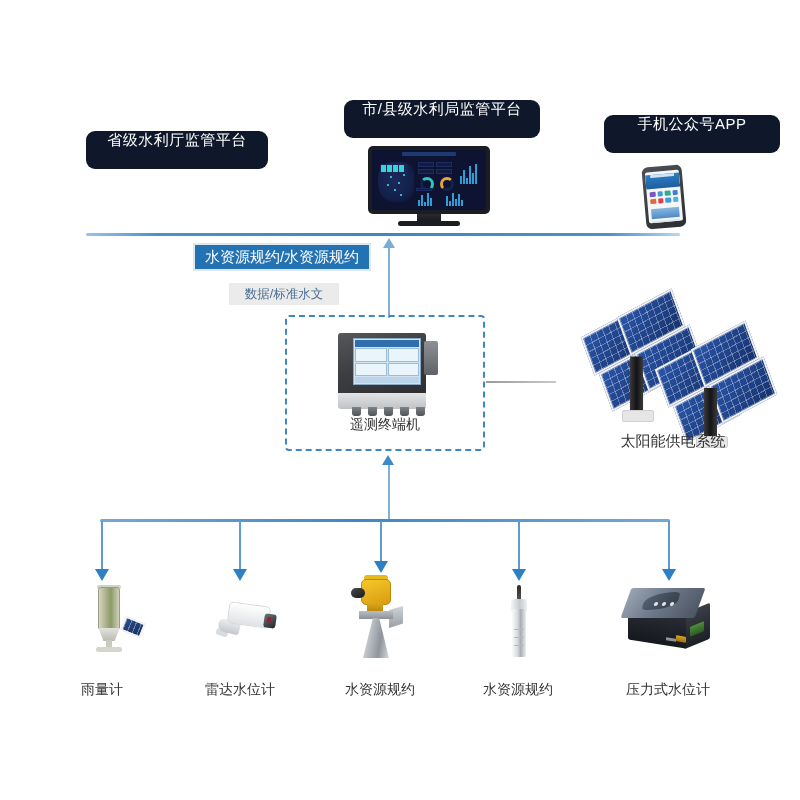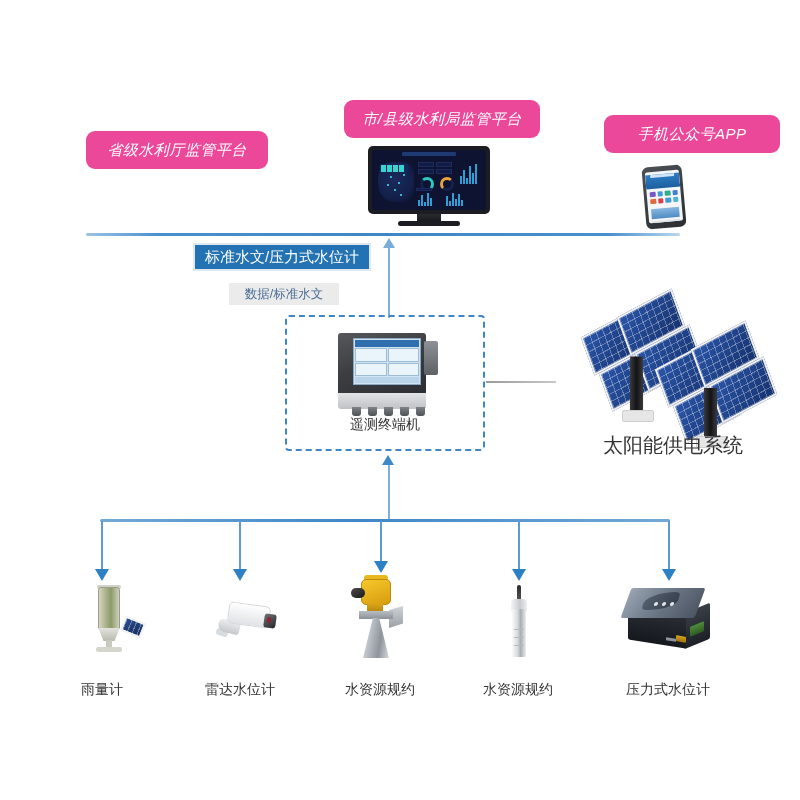--- a/index.html
+++ b/index.html
@@ -5,23 +5,23 @@
   html,body{margin:0;padding:0;}
   body{
     width:800px;height:800px;background:#ffffff;
     font-family:"Liberation Sans","DejaVu Sans",sans-serif;
     position:relative;overflow:hidden;
   }
   #stage{position:absolute;left:0;top:0;width:800px;height:800px;}
 
   
   .pill{
-    position:absolute;background:#ec4899;border-radius:9px;
-    color:#fff;display:flex;align-items:center;justify-content:center;
-    font-size:15px;letter-spacing:.5px;white-space:nowrap;font-style:italic;
+    position:absolute;background:#0f172a;border-radius:9px;
+    color:#fff;display:flex;align-items:flex-start;justify-content:center;
+    font-size:15px;letter-spacing:.5px;white-space:nowrap;
   }
   #pill-prov{left:86px;top:131px;width:182px;height:38px;}
   #pill-city{left:344px;top:100px;width:196px;height:38px;}
   #pill-app {left:604px;top:115px;width:176px;height:38px;}
 
   
   #backbone{
     position:absolute;left:86px;top:233px;width:594px;height:3px;
     background:linear-gradient(to right,#9dc3e6 0%,#4a90cf 12%,#3f86c7 50%,#4a90cf 88%,#bcd7ee 100%);
     border-radius:2px;
@@ -155,21 +155,21 @@
   .ph-hdr span{display:block;margin:3px auto 0;width:24px;height:3px;background:#cfe4f6;border-radius:1px;}
   .ph-grid{display:grid;grid-template-columns:repeat(4,1fr);gap:2px;padding:3px;}
   .ph-grid i{display:block;width:100%;height:5px;border-radius:1px;}
   .ph-banner{margin:2px 3px;height:10px;background:linear-gradient(180deg,#87b7e0,#4f8cc4);}
   .ph-foot{margin:2px 3px;height:5px;background:#dfe5ea;}
 
   
   #solar{position:absolute;left:580px;top:296px;width:185px;height:150px;}
   #solar-label{
     position:absolute;left:578px;top:432px;width:190px;text-align:center;
-    font-size:20px;color:#333;
+    font-size:15px;color:#333;
   }
   .sp-unit{position:absolute;}
   .sp-panel{
     position:absolute;background:#1d3f86;border:2px solid #f1f1f1;box-sizing:border-box;
     background-image:
       repeating-linear-gradient(to right,rgba(255,255,255,.30) 0 1px,transparent 1px 7px),
       repeating-linear-gradient(to bottom,rgba(255,255,255,.30) 0 1px,transparent 1px 7px),
       linear-gradient(140deg,#2a55a8,#16326e);
   }
   .sp-pole{
@@ -389,21 +389,21 @@
         </div>
         <div class="ph-banner"></div>
         <div class="ph-foot"></div>
       </div>
     </div>
   </div>
 
   <div id="backbone"></div>
 
   <div id="proto-main">
-    <span>标准水文/压力式水位计</span>
+    <span>水资源规约/水资源规约</span>
   </div>
   <div id="proto-sub">
     <span>数据/标准水文</span>
   </div>
 
   <div class="vline" id="up1-line"></div>
   <div class="arrow-up" id="up1-head"></div>
 
   <div id="rtu-box"></div>
   <div id="antenna"></div>

